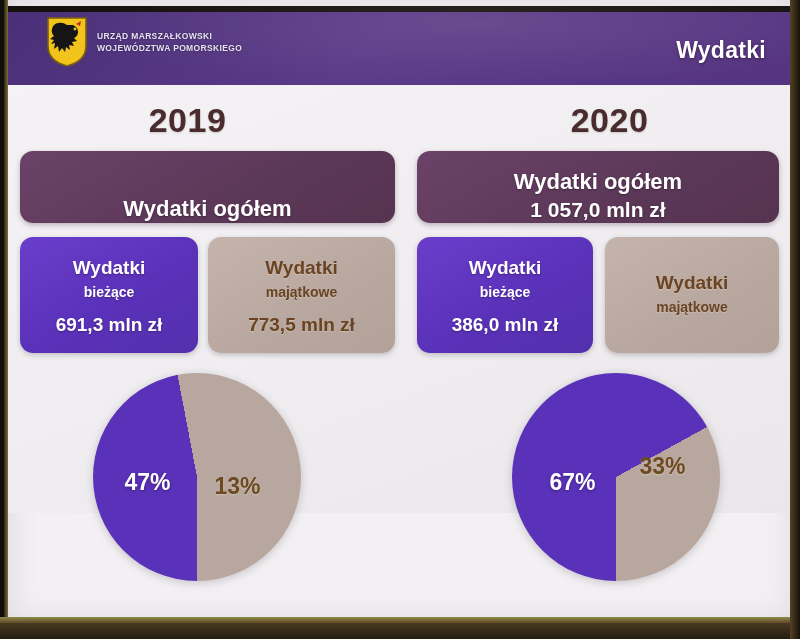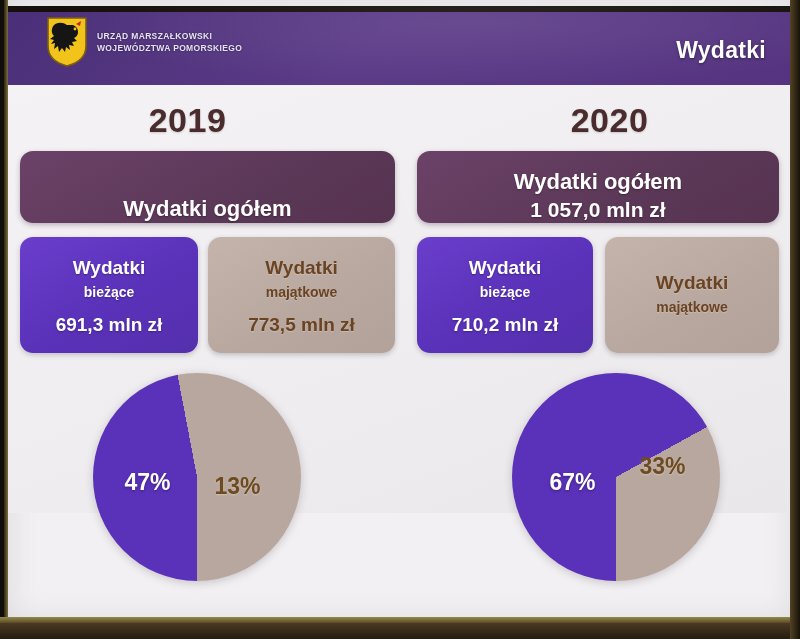--- a/index.html
+++ b/index.html
@@ -240,21 +240,21 @@
         <div class="year-label">2020</div>
 
         <div class="total-box">
           <div class="line1">Wydatki ogółem</div>
           <div class="line2">1 057,0 mln zł</div>
         </div>
 
         <div class="sub-box sub-current">
           <div class="sb-l1">Wydatki</div>
           <div class="sb-l2">bieżące</div>
-          <div class="sb-val">710,2 mln zł</div>
+          <div class="sb-val">386,0 mln zł</div>
         </div>
 
         <div class="sub-box sub-capital">
           <div class="sb-l1">Wydatki</div>
           <div class="sb-l2">majątkowe</div>
         </div>
 
         <div class="pie-wrap">
           <div class="pie" id="pie-2020" style="background: conic-gradient(from 180deg, rgb(90, 49, 185) 0deg, rgb(90, 49, 185) 241.2deg, rgb(184, 167, 158) 241.2deg, rgb(184, 167, 158) 360deg);">
             <span class="pie-label lbl-purple" id="pie-2020-lbl-cur">67%</span>

